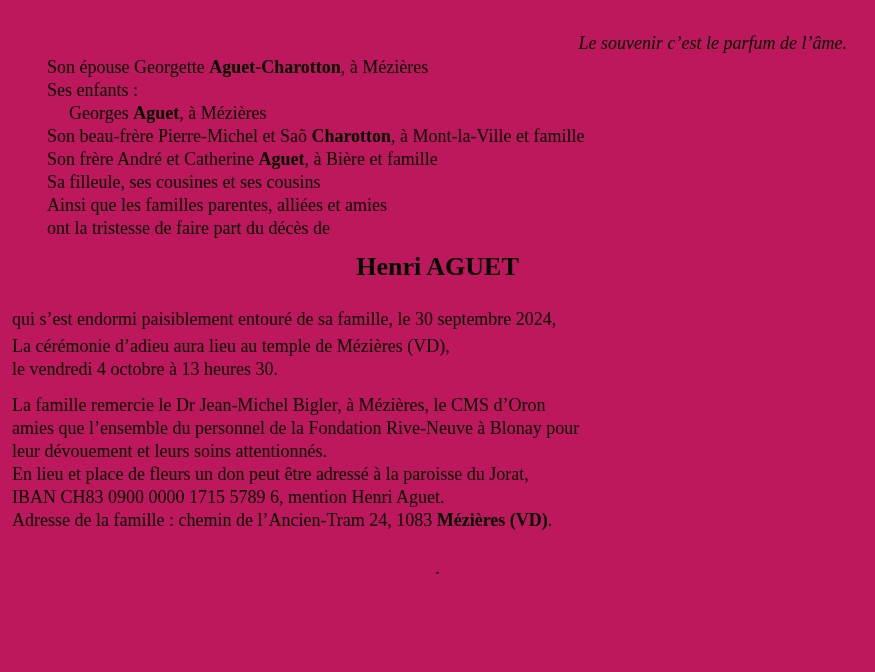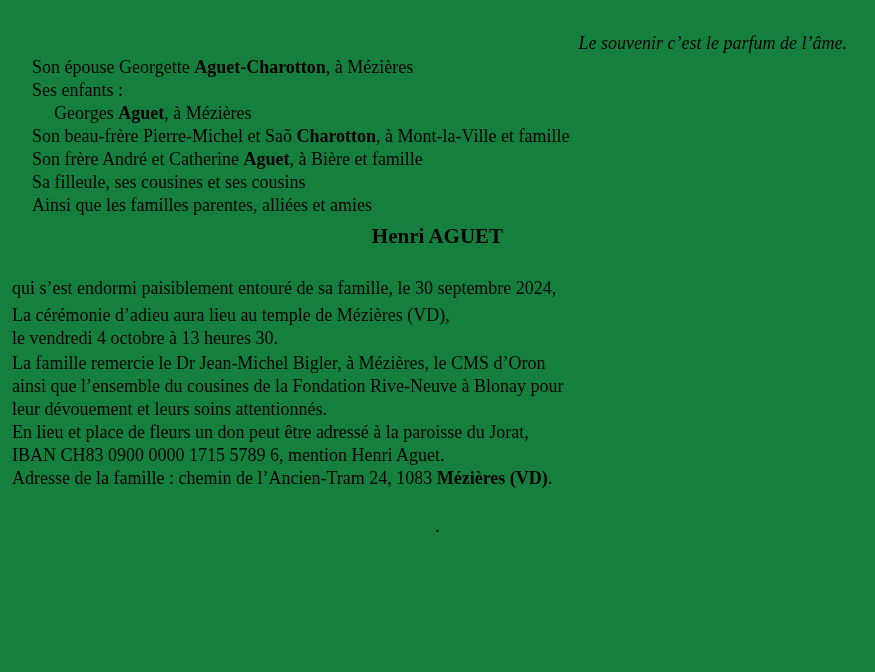--- a/index.html
+++ b/index.html
@@ -4,60 +4,60 @@
 <style>
   html, body {
     margin: 0;
     padding: 0;
     background: #ffffff;
   }
   .page {
     position: relative;
     width: 875px;
     height: 672px;
-    background: #15803d;
+    background: #be185d;
     color: #000000;
     font-family: "Liberation Serif", "DejaVu Serif", serif;
     font-size: 18px;
     overflow: hidden;
   }
   .quote-block {
     margin-top: 32px;
     padding-right: 28px;
     text-align: right;
     line-height: 22px;
   }
   .quote-text {
     font-style: italic;
   }
   .quote-author {
     font-style: normal;
   }
   .family-block {
     margin-top: 2px;
-    padding-left: 32px;
+    padding-left: 47px;
     line-height: 23px;
   }
   .line { white-space: pre-wrap; }
   .line.indent { padding-left: 22px; }
   .bold { font-weight: bold; }
   .deceased-name {
-    margin-top: 6px;
+    margin-top: 14px;
     text-align: center;
     font-weight: bold;
-    font-size: 21px;
+    font-size: 26px;
     line-height: 26px;
   }
   .para {
     padding-left: 12px;
     line-height: 23px;
   }
   .para-1 { margin-top: 28px; }
   .para-2 { margin-top: 4px; }
-  .para-3 { margin-top: 2px; }
+  .para-3 { margin-top: 13px; }
   .closing-mark {
     margin-top: 26px;
     text-align: center;
     line-height: 20px;
     font-size: 18px;
   }
 </style>
 </head>
 <body>
 
@@ -68,36 +68,37 @@
   </div>
 
   <div class="family-block">
       <div class="line"><span class="">Son épouse Georgette </span><span class="bold">Aguet-Charotton</span><span class="">, à Mézières</span></div>
       <div class="line"><span class="">Ses enfants :</span></div>
       <div class="line indent"><span class="">Georges </span><span class="bold">Aguet</span><span class="">, à Mézières</span></div>
       <div class="line"><span class="">Son beau-frère Pierre-Michel et Saõ </span><span class="bold">Charotton</span><span class="">, à Mont-la-Ville et famille</span></div>
       <div class="line"><span class="">Son frère André et Catherine </span><span class="bold">Aguet</span><span class="">, à Bière et famille</span></div>
       <div class="line"><span class="">Sa filleule, ses cousines et ses cousins</span></div>
       <div class="line"><span class="">Ainsi que les familles parentes, alliées et amies</span></div>
+      <div class="line"><span class="">ont la tristesse de faire part du décès de</span></div>
     </div>
 
   <div class="deceased-name">Henri AGUET</div>
 
   <div class="para para-1">
       <div class="line"><span class="">qui s’est endormi paisiblement entouré de sa famille, le 30 septembre 2024,</span></div>
     </div>
 
   <div class="para para-2">
       <div class="line"><span class="">La cérémonie d’adieu aura lieu au temple de Mézières (VD),</span></div>
       <div class="line"><span class="">le vendredi 4 octobre à 13 heures 30.</span></div>
     </div>
 
   <div class="para para-3">
       <div class="line"><span class="">La famille remercie le Dr Jean-Michel Bigler, à Mézières, le CMS d’Oron</span></div>
-      <div class="line"><span class="">ainsi que l’ensemble du cousines de la Fondation Rive-Neuve à Blonay pour</span></div>
+      <div class="line"><span class="">amies que l’ensemble du personnel de la Fondation Rive-Neuve à Blonay pour</span></div>
       <div class="line"><span class="">leur dévouement et leurs soins attentionnés.</span></div>
       <div class="line"><span class="">En lieu et place de fleurs un don peut être adressé à la paroisse du Jorat,</span></div>
       <div class="line"><span class="">IBAN CH83 0900 0000 1715 5789 6, mention Henri Aguet.</span></div>
       <div class="line"><span class="">Adresse de la famille : chemin de l’Ancien-Tram 24, 1083 </span><span class="bold">Mézières (VD)</span><span class="">.</span></div>
     </div>
 
   <div class="closing-mark">.</div>
 
 </div>
 

